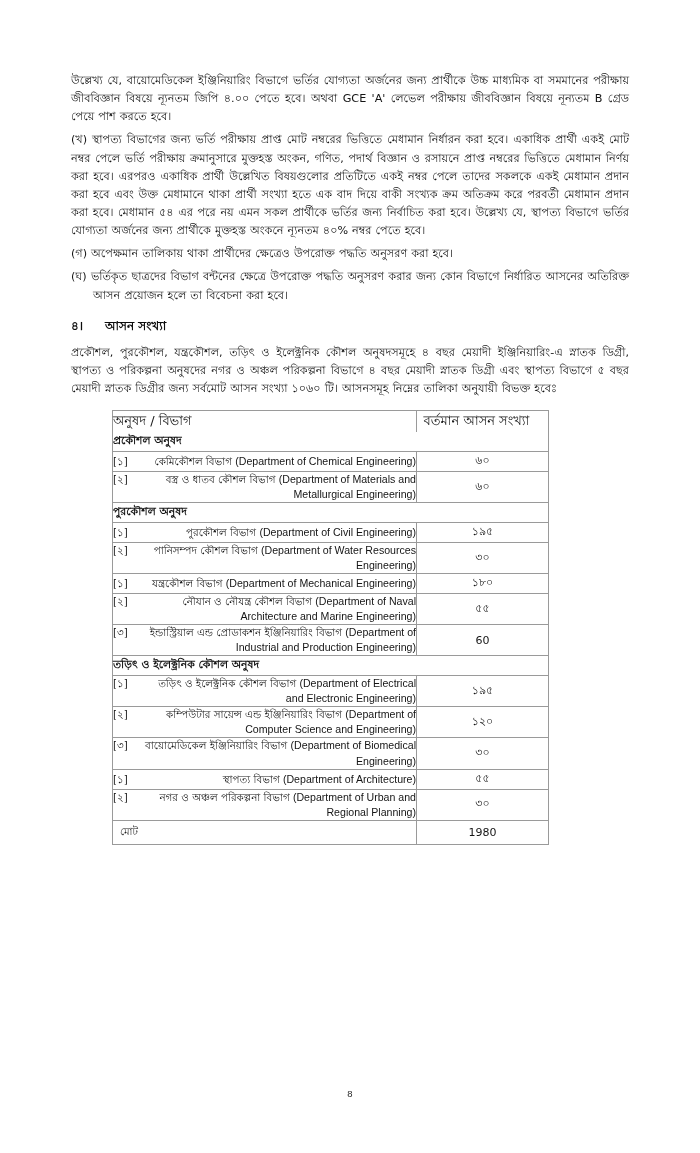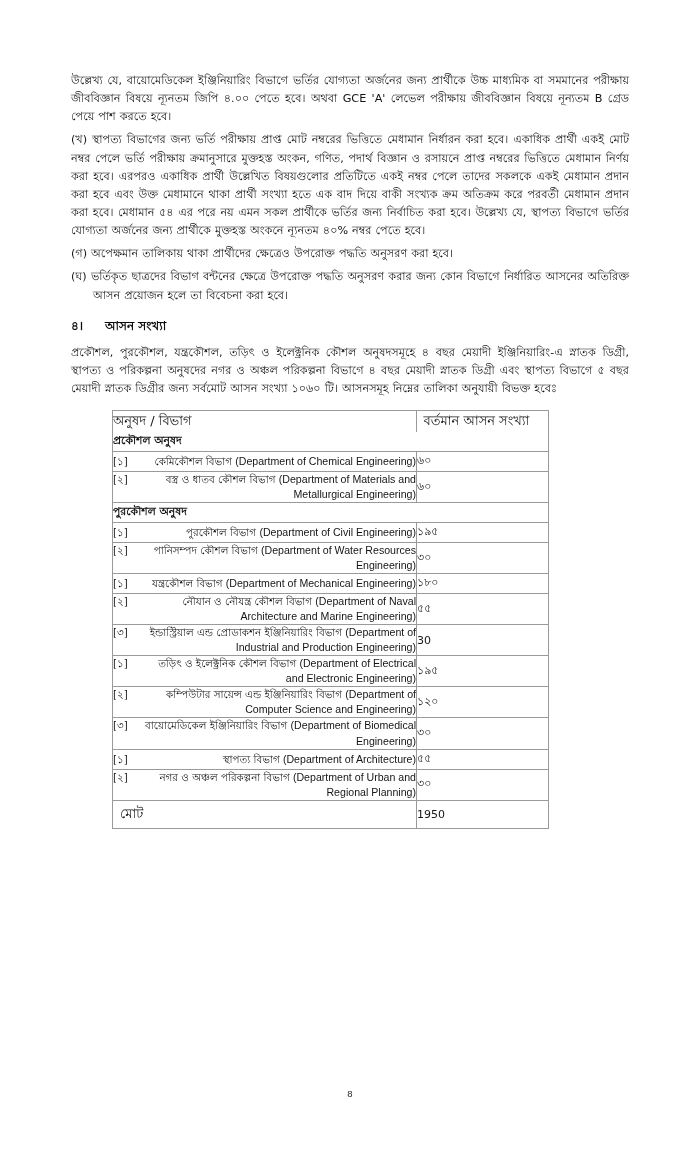--- a/index.html
+++ b/index.html
@@ -133,27 +133,27 @@
     text-align: right;
   }
   .bn {
     font-family: "DejaVu Sans", "Liberation Sans", sans-serif;
   }
   .en {
     font-family: "Liberation Sans", "DejaVu Sans", sans-serif;
     font-size: 10.6px;
   }
   .seat-cell {
-    text-align: left;
+    text-align: center;
     font-size: 11px;
     padding: 3px 4px;
   }
   tr.total-row .dept-cell {
     padding: 4px 6px 5px 7px;
-    font-size: 13px;
+    font-size: 10px;
   }
   tr.total-row .seat-cell {
     font-size: 11px;
   }
 
   
   .page-number {
     position: absolute;
     left: 0;
     top: 1088px;
@@ -256,21 +256,24 @@
               </td>
               <td class="seat-cell">৫৫</td>
             </tr>
             <tr>
               <td class="dept-cell">
                 <div class="dept-inner">
                   <span class="dept-idx">[৩]</span>
                   <span class="dept-text"><span class="bn">ইন্ডাস্ট্রিয়াল এন্ড প্রোডাকশন ইঞ্জিনিয়ারিং বিভাগ  </span><span class="en">(Department of Industrial and Production Engineering)</span></span>
                 </div>
               </td>
-              <td class="seat-cell">30</td>
+              <td class="seat-cell">60</td>
+            </tr>
+            <tr>
+              <td class="faculty-band" colspan="2">তড়িৎ ও ইলেক্ট্রনিক কৌশল অনুষদ</td>
             </tr>
             <tr>
               <td class="dept-cell">
                 <div class="dept-inner">
                   <span class="dept-idx">[১]</span>
                   <span class="dept-text"><span class="bn">তড়িৎ ও ইলেক্ট্রনিক কৌশল বিভাগ  </span><span class="en">(Department of Electrical and Electronic Engineering)</span></span>
                 </div>
               </td>
               <td class="seat-cell">১৯৫</td>
             </tr>
@@ -305,21 +308,21 @@
               <td class="dept-cell">
                 <div class="dept-inner">
                   <span class="dept-idx">[২]</span>
                   <span class="dept-text"><span class="bn">নগর ও অঞ্চল পরিকল্পনা বিভাগ  </span><span class="en">(Department of Urban and   Regional Planning)</span></span>
                 </div>
               </td>
               <td class="seat-cell">৩০</td>
             </tr>
             <tr class="total-row">
               <td class="dept-cell">মোট</td>
-              <td class="seat-cell">1950</td>
+              <td class="seat-cell">1980</td>
             </tr>
           </tbody>
       </table>
     </div>
 
   </div>
 
   <div class="page-number">8</div>
 </div>
 

